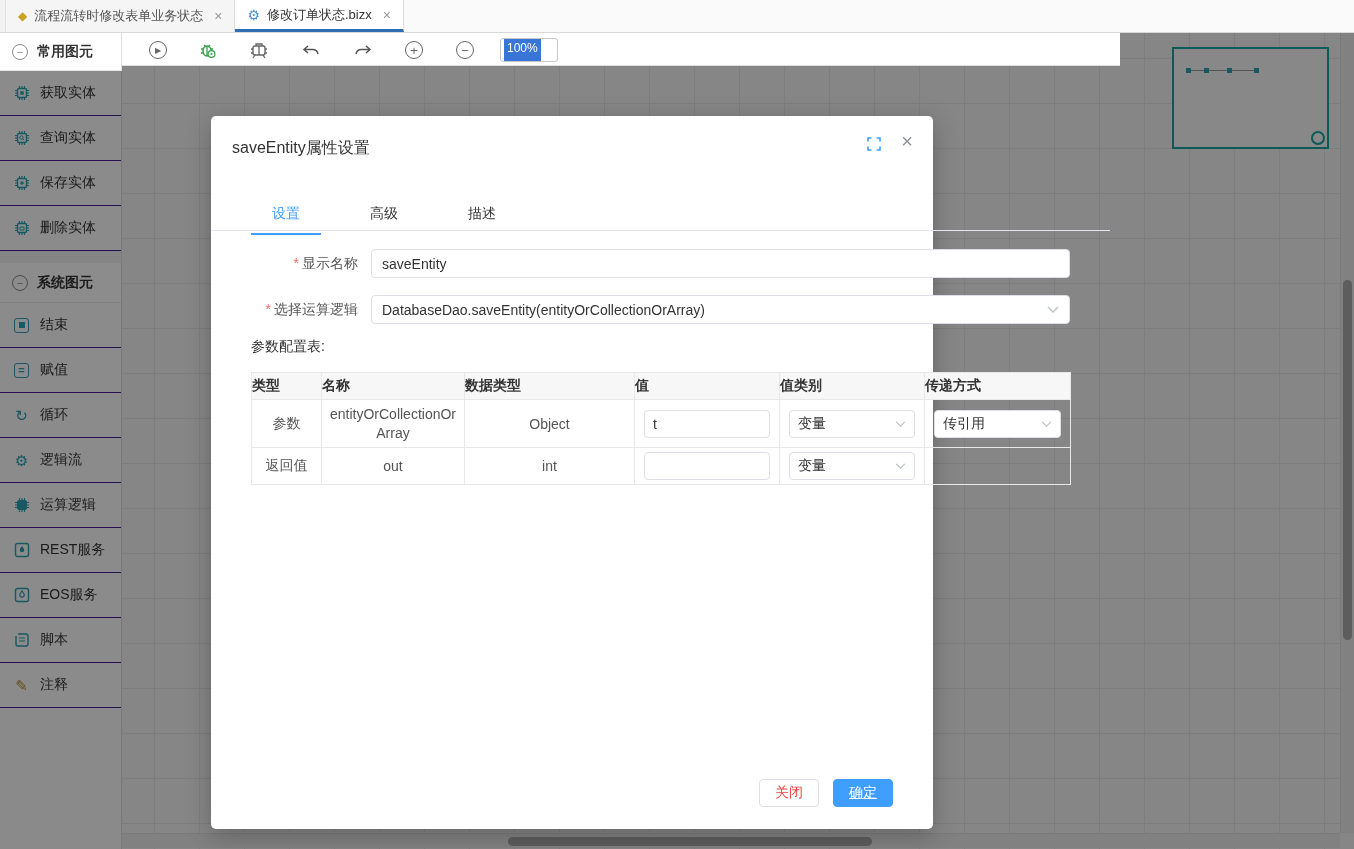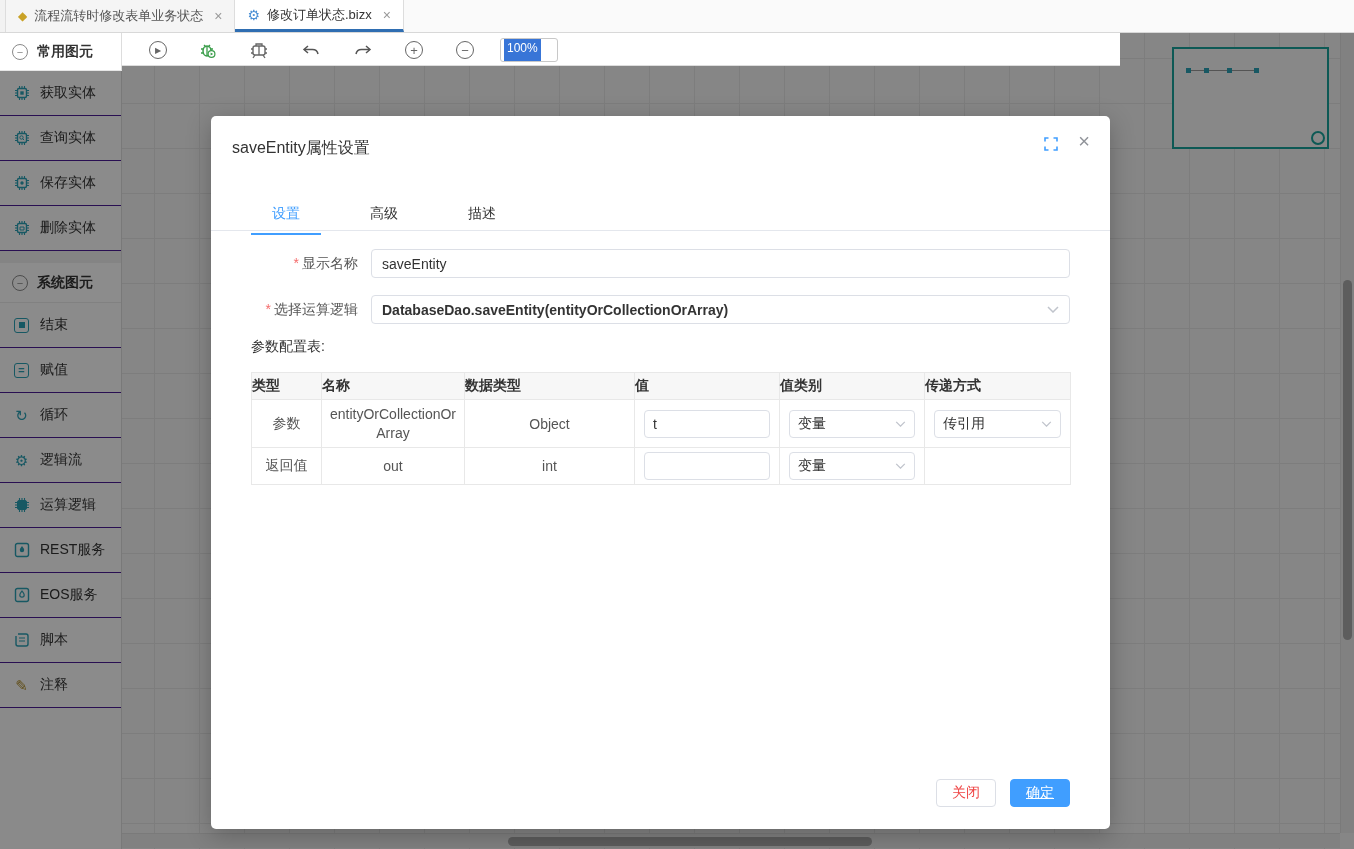--- a/index.html
+++ b/index.html
@@ -70,21 +70,21 @@
   .hscroll-thumb { position:absolute; left:386px; top:3px; width:364px; height:9px; border-radius:5px; background:#a9a9a9; }
   .vscroll-track { position:absolute; right:0; top:0; width:14px; height:800px; background:#ececec;
                    border-left:1px solid #dfdfdf; }
   .vscroll-thumb { position:absolute; left:2px; top:247px; width:9px; height:360px; border-radius:5px; background:#a9a9a9; }
 
   
   .overlay { position:absolute; left:0; top:33px; width:1354px; height:816px;
              background:rgba(0,0,0,0.45); z-index:5; }
 
   
-  .modal { position:absolute; left:211px; top:116px; width:899px; height:713px; background:#fff;
+  .modal { position:absolute; left:211px; top:116px; width:722px; height:713px; background:#fff;
            border-radius:5px; box-shadow:0 6px 24px rgba(0,0,0,0.25); z-index:10; }
   .modal-title { position:absolute; left:21px; top:22px; font-size:16px; color:#333; }
   .modal-expand { position:absolute; right:52px; top:21px; width:14px; height:14px; cursor:pointer; }
   .modal-close { position:absolute; right:20px; top:14px; font-size:20px; color:#909399; cursor:pointer; }
 
   .mtabs { position:absolute; left:40px; top:89px; display:flex; }
   .mtab { width:70px; text-align:center; font-size:14px; color:#333; padding-bottom:12px;
           margin-right:28px; cursor:pointer; position:relative; }
   .mtab.active { color:#409eff; }
   .mtab.active::after { content:""; position:absolute; left:0; bottom:0; width:70px; height:2px; background:#409eff; }
@@ -92,21 +92,21 @@
 
   .form-row { position:absolute; left:0; width:899px; height:29px; }
   .form-row .flabel { position:absolute; left:0; width:147px; text-align:right; font-size:14px;
                       color:#555; line-height:29px; }
   .req { color:#f56c6c; margin-right:3px; }
   .finput { position:absolute; left:160px; top:0; width:699px; height:29px; border:1px solid #dcdfe6;
             border-radius:4px; font-size:14px; color:#333; padding-left:10px;
             font-family:"Liberation Sans", sans-serif; background:#fff; }
   .fselect { position:absolute; left:160px; top:0; width:699px; height:29px; border:1px solid #dcdfe6;
              border-radius:4px; font-size:14px; color:#333; background:#fff; display:flex;
-             align-items:center; justify-content:space-between; padding:0 10px; cursor:pointer;font-weight:bold; }
+             align-items:center; justify-content:space-between; padding:0 10px; cursor:pointer; }
   .chev { flex:0 0 auto; }
 
   .table-label { position:absolute; left:40px; top:222px; font-size:14px; color:#333; }
   .ptable { position:absolute; left:40px; top:256px; width:819px; border-collapse:collapse;
             font-size:14px; color:#555; table-layout:fixed; }
   .ptable th { background:#f7f7f7; border:1px solid #e8e8e8; font-weight:bold; color:#333;
                height:27px; text-align:left; font-size:14px; }
   .ptable td { border:1px solid #e8e8e8; text-align:center; vertical-align:middle; padding:4px 2px; }
   .tr1 td { height:48px; }
   .tr2 td { height:36px; }

